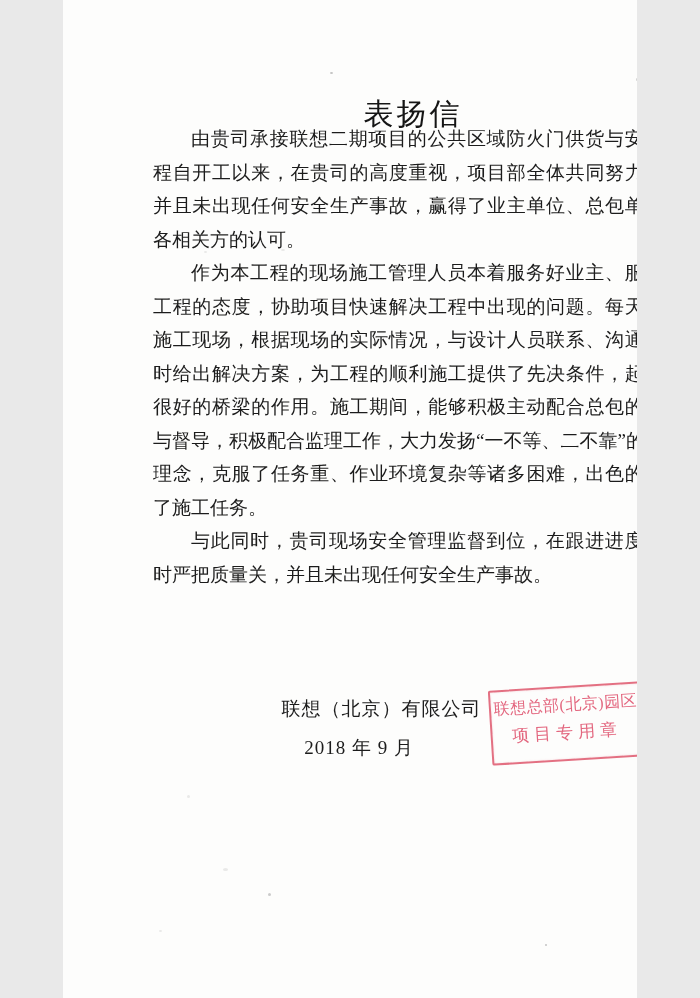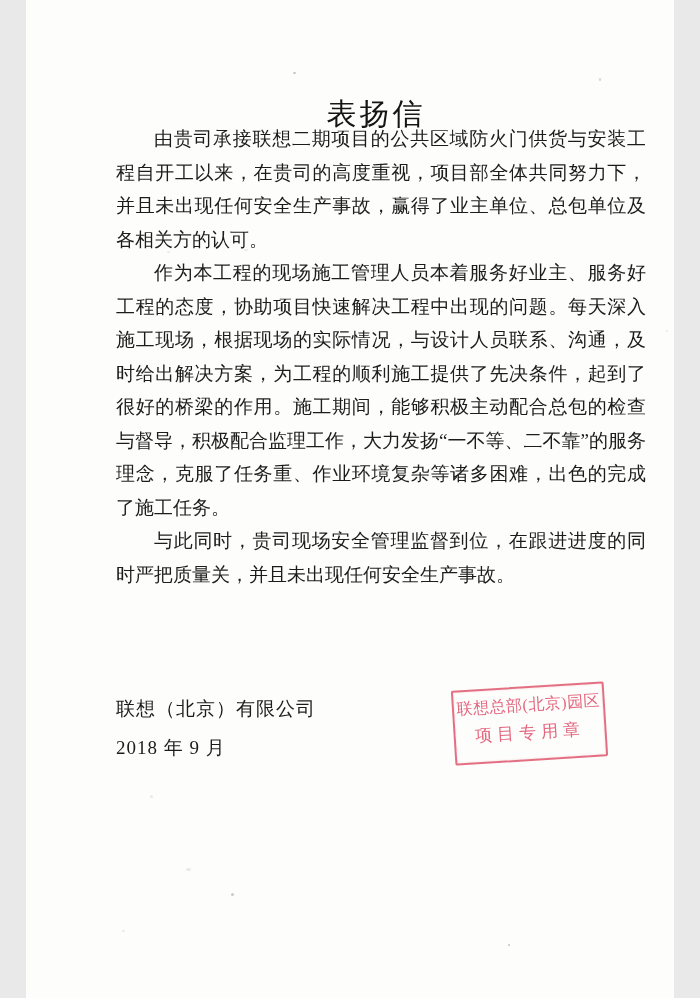--- a/index.html
+++ b/index.html
@@ -1,41 +1,42 @@
 <!DOCTYPE html>
 <html><head>
 <meta charset="utf-8">
 <style>
   html,body { margin:0; padding:0; background:#e9e9e9; }
   .page {
     position:relative;
-    width:648px; height:998px;
+    width:554px; height:998px;
     margin:0 auto;
     background:#fdfdfc;
     font-family:"Liberation Serif","DejaVu Serif",serif;
     color:#1b1b1b;
     overflow:hidden;
+    padding-left:20px;
   }
   .letter-title {
     position:absolute; top:74px; left:0; width:700px;
     text-align:center;
     font-size:30px; font-weight:400; letter-spacing:3px;
     color:#151515;
   }
   .letter-body {
     position:absolute; left:90px; top:122px; width:530px;
     font-size:19px; line-height:33.5px;
     text-align:justify;
     color:#1c1c1c;
   }
   .salutation { text-indent:0; }
   .paragraphs p { margin:0; text-indent:2em; }
   .sign-block {
     position:absolute; left:90px; top:692px; width:524px;
-    text-align:left; font-size:19px; color:#1c1c1c;
+    text-align:center; font-size:19px; color:#1c1c1c;
     z-index:2;
   }
   .signature-line { padding-right:67px; line-height:33px; letter-spacing:1px; }
   .date-line { padding-right:112px; line-height:33px; margin-top:6px; letter-spacing:1px; }
   .company-seal {
     position:absolute; left:427px; top:686px;
     width:149px; height:71px;
     border:2.5px solid rgba(225,88,110,0.85);
     border-radius:2px;
     transform:rotate(-3.6deg);

